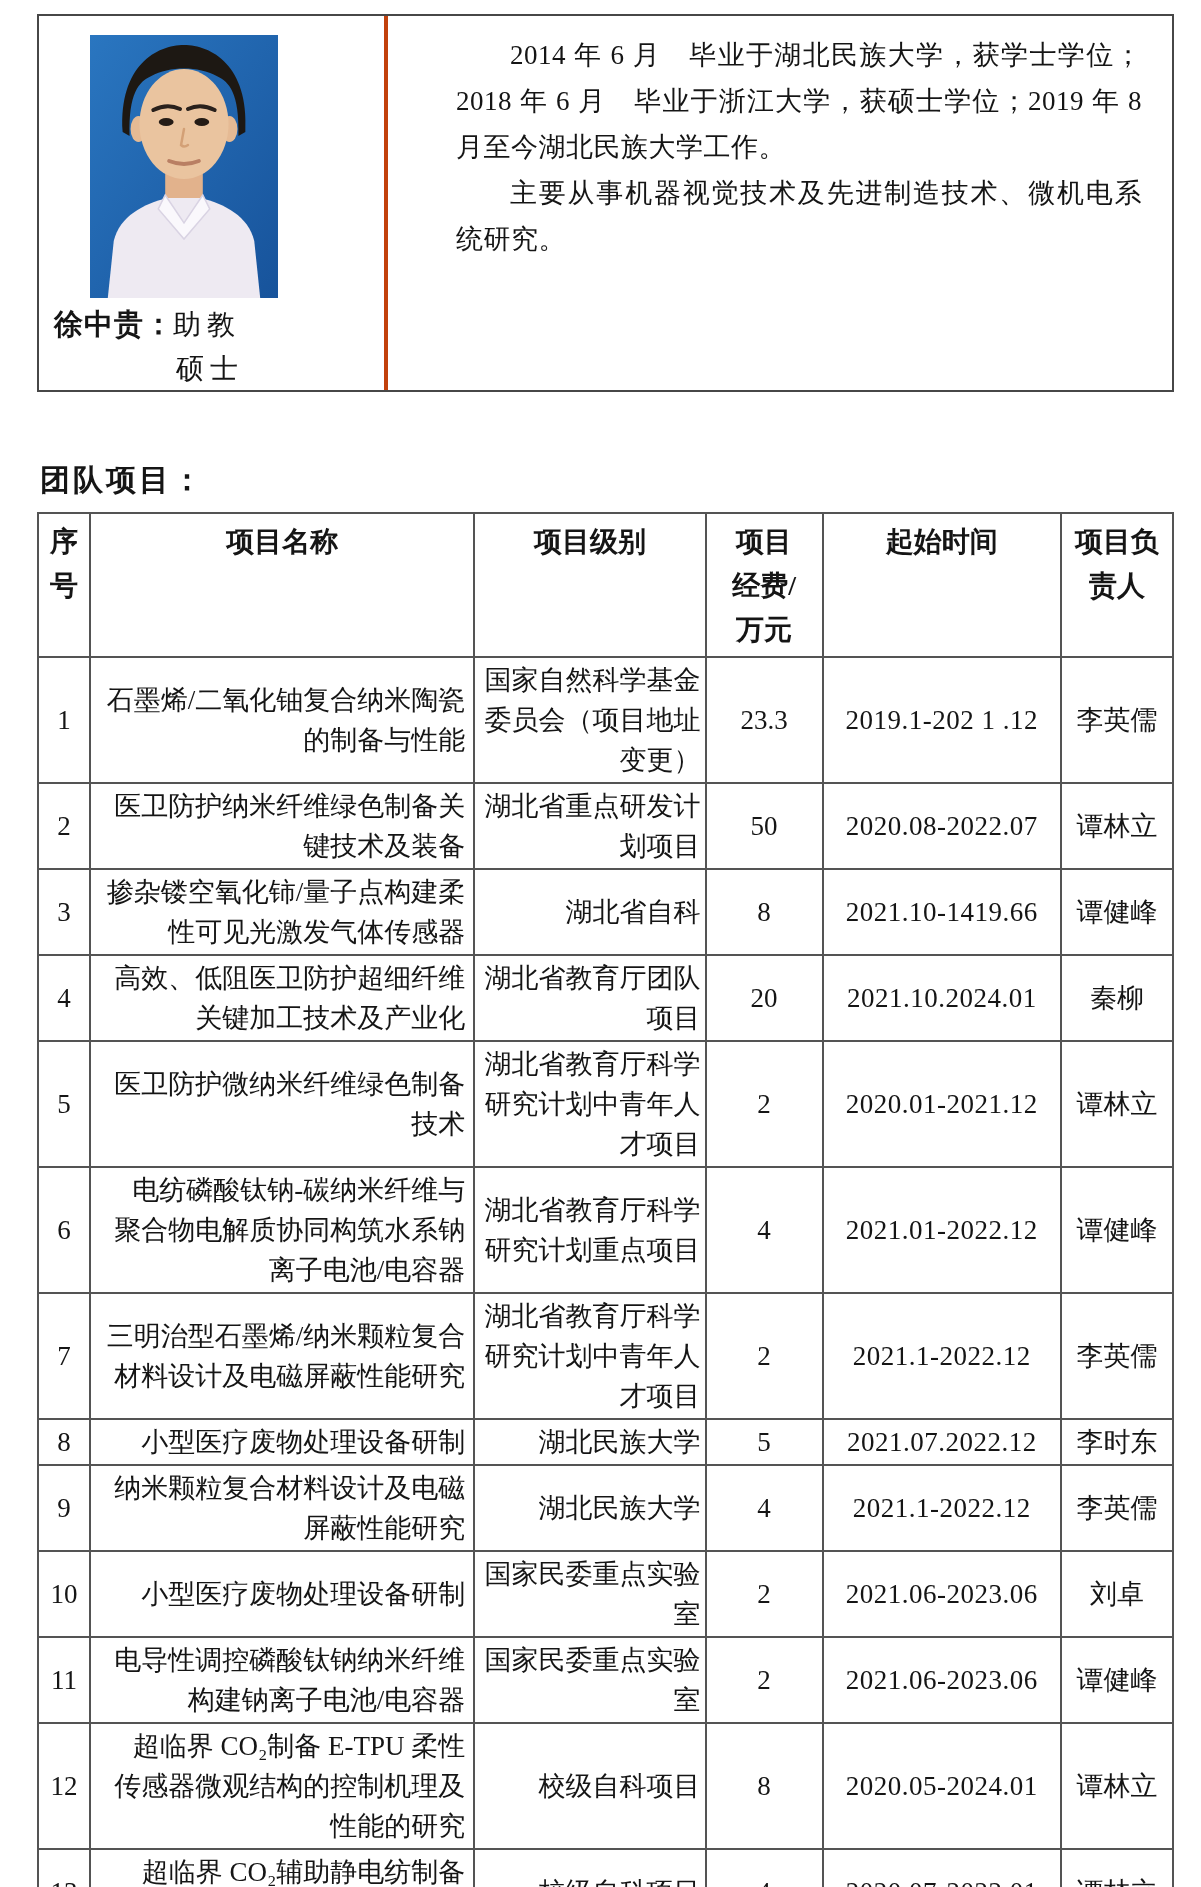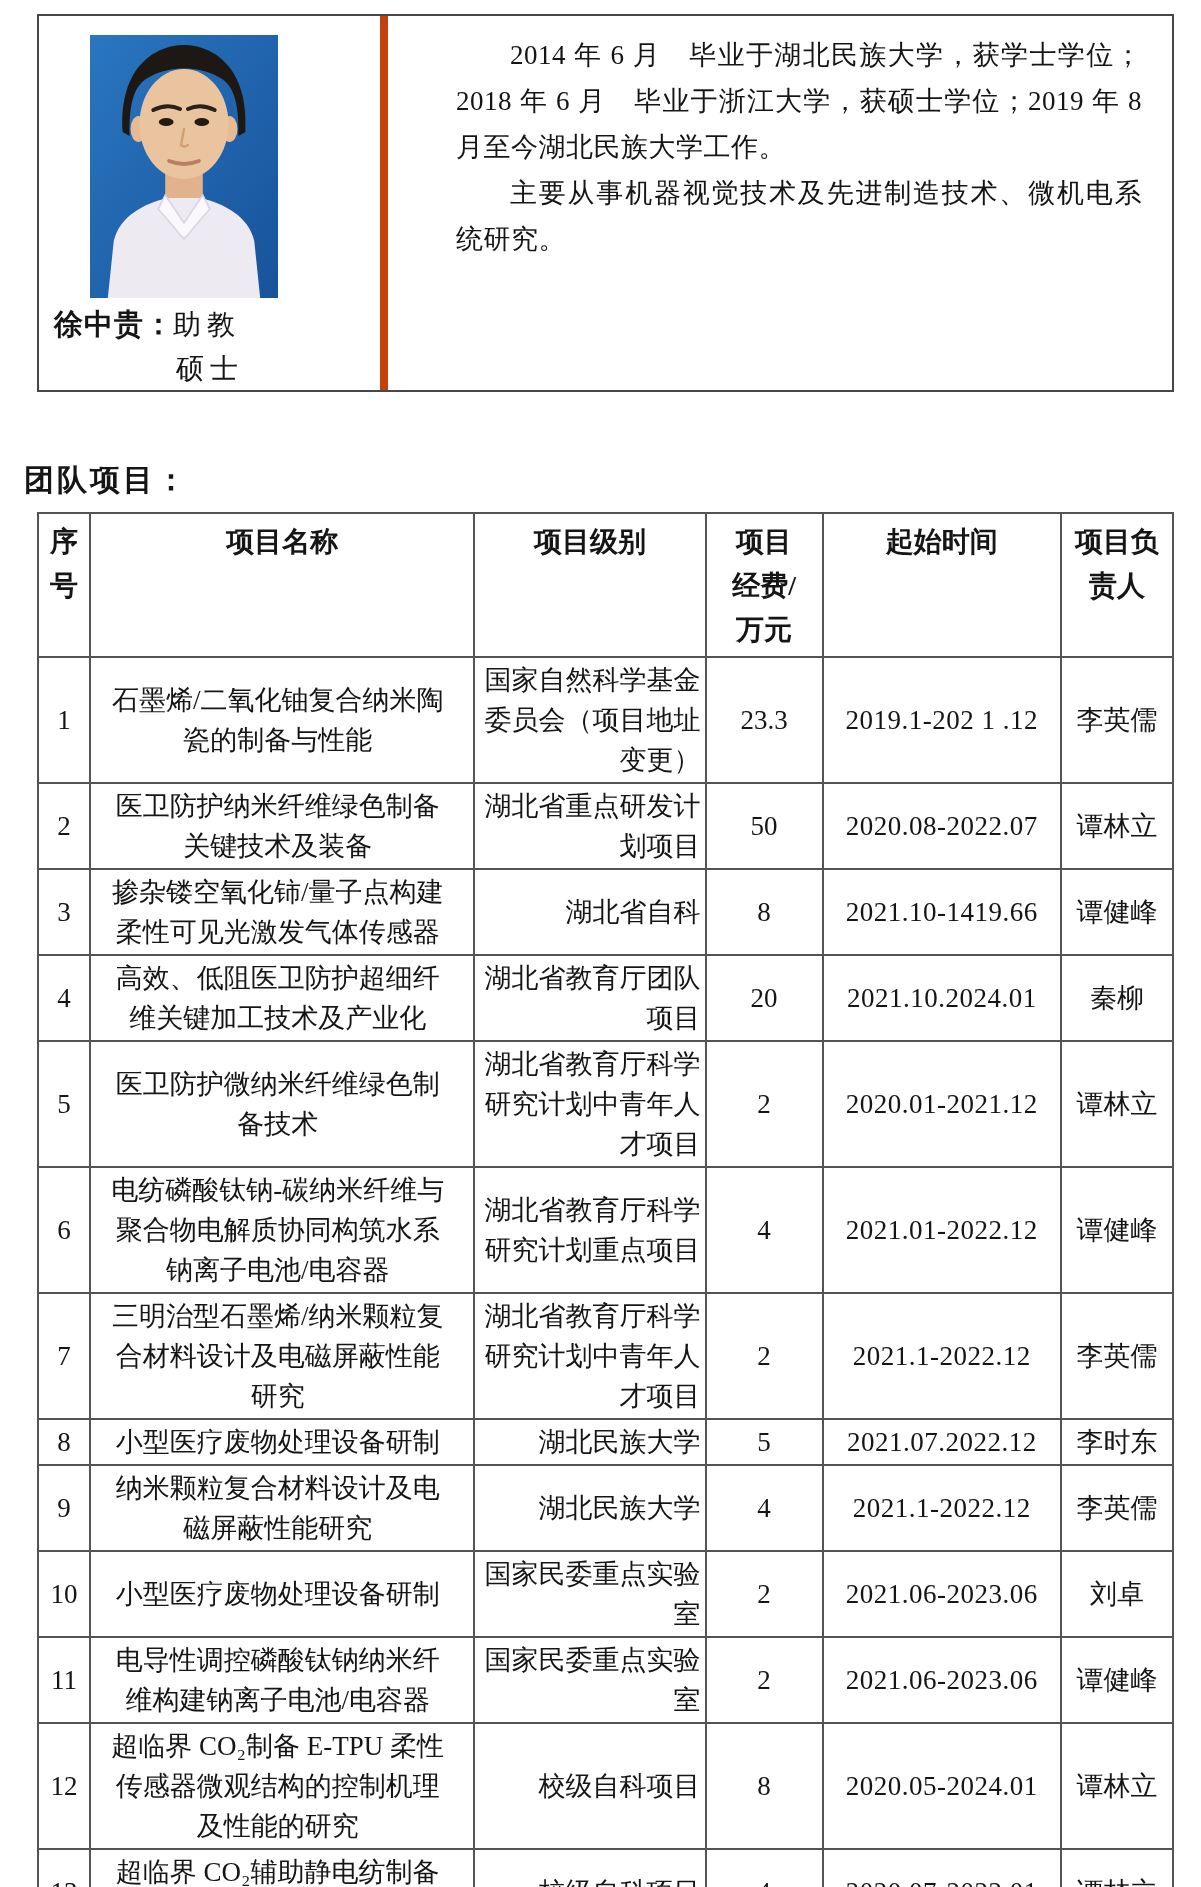--- a/index.html
+++ b/index.html
@@ -20,21 +20,21 @@
   .profile-box{
     position:absolute;
     left:37px; top:14px;
     width:1137px; height:378px;
     border:2px solid #474747;
     box-sizing:border-box;
     display:flex;
   }
   .photo-cell{
     width:349px;
-    border-right:8px solid #c2410c;
+    border-right:4px solid #c2410c;
     box-sizing:border-box;
     position:relative;
     flex:none;
   }
   .photo{
     position:absolute;
     left:51px; top:19px;
     width:188px; height:263px;
     display:block;
   }
@@ -64,21 +64,21 @@
     font-size:27px;
     line-height:46px;
     text-align:justify;
     text-indent:2em;
     letter-spacing:0.5px;
   }
 
   
   .section-heading{
     position:absolute;
-    left:24px; top:460px;
+    left:40px; top:460px;
     font-size:30px;
     font-weight:bold;
     letter-spacing:3px;
   }
 
   
   .projects-table{
     position:absolute;
     left:37px; top:512px;
     width:1137px;
@@ -102,22 +102,22 @@
     padding:6px 2px 4px 2px;
   }
   .projects-table td{
     font-size:27px;
     line-height:40px;
     vertical-align:middle;
     padding:2px 4px;
     text-align:center;
   }
   .projects-table td.c-name{
-    text-align:center;
-    padding:2px 24px 2px 15px;
+    text-align:right;
+    padding:2px 8px 2px 15px;
     margin-top:19px;
   }
   .projects-table td.c-level{
     text-align:right;
     padding:2px 4px 2px 9px;
   }
   .projects-table td.c-period{letter-spacing:0.5px;}
 </style>
 </head>
 <body>

